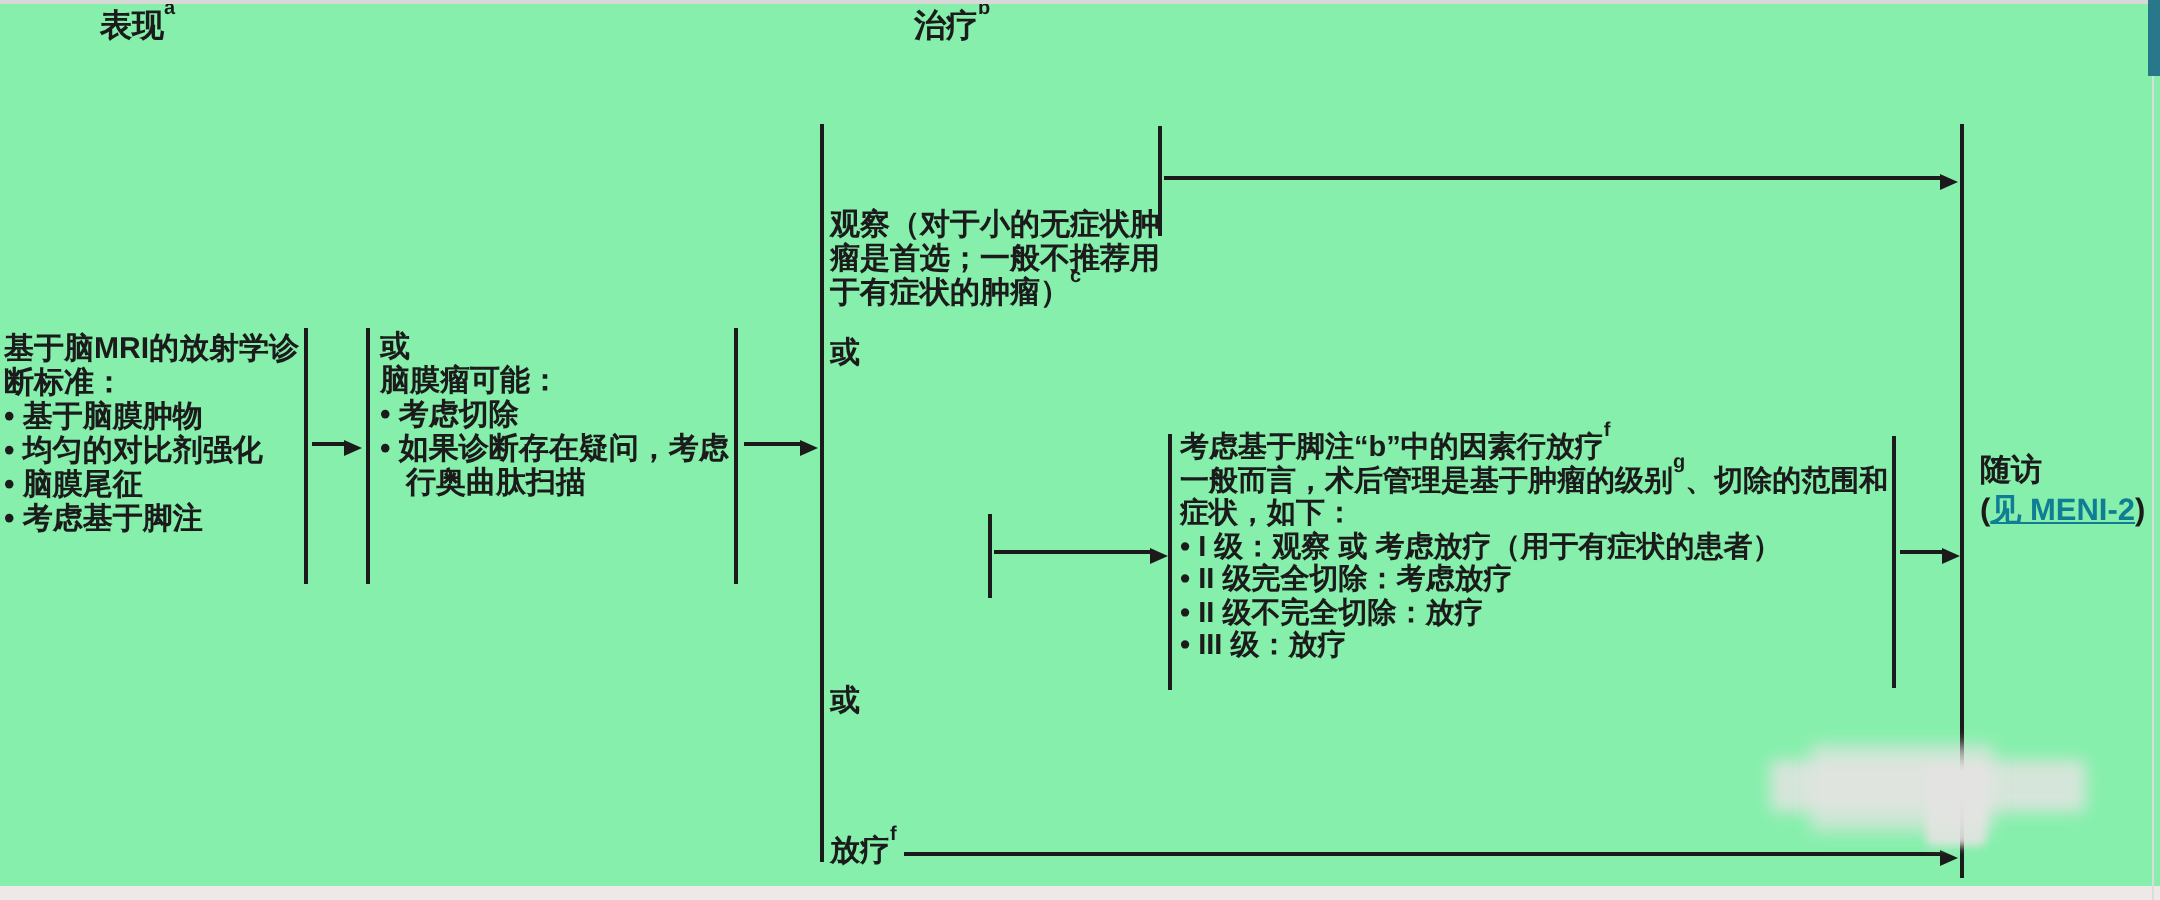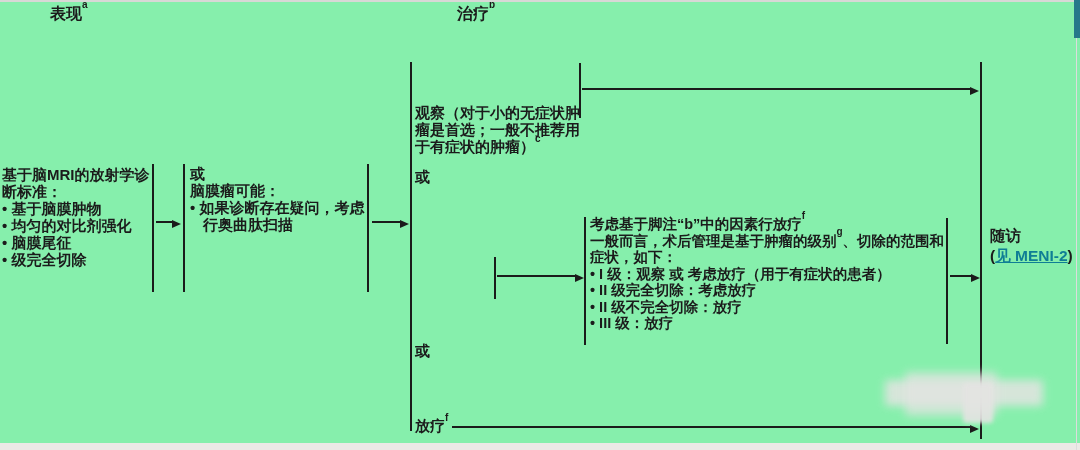--- a/index.html
+++ b/index.html
@@ -36,30 +36,31 @@
   </div>
   <div class="hdr" style="left:457px;top:5px;">
     <span>治疗</span><sup>b</sup>
   </div>
 
   <div class="t" style="left:2px;top:166px;width:150px;">
     <div>基于脑MRI的放射学诊断标准：</div>
     <div>• 基于脑膜肿物</div>
     <div>• 均匀的对比剂强化</div>
     <div>• 脑膜尾征</div>
-    <div>• 级完全切除</div>
+    <div>• 考虑基于脚注</div>
   </div>
   <div class="vline" style="left:152px;top:164px;height:128px;"></div>
 
   <div class="harrow" style="left:156px;top:221px;width:16px;"></div>
 
   <div class="vline" style="left:183px;top:164px;height:128px;"></div>
   <div class="t" style="left:190px;top:165px;width:176px;">
     <div>或</div>
     <div>脑膜瘤可能：</div>
+    <div>• 考虑切除</div>
     <div class="hang">• 如果诊断存在疑问，考虑行奥曲肽扫描</div>
   </div>
   <div class="vline" style="left:367px;top:164px;height:128px;"></div>
 
   <div class="harrow" style="left:372px;top:221px;width:28px;"></div>
 
   <div class="vline" style="left:410px;top:62px;height:369px;"></div>
 
   <div class="t" style="left:415px;top:64px;width:170px;margin-top:40px;">
     <span>观察（对于小的无症状肿瘤是首选；一般不推荐用于有症状的肿瘤）</span><sup>c</sup>

